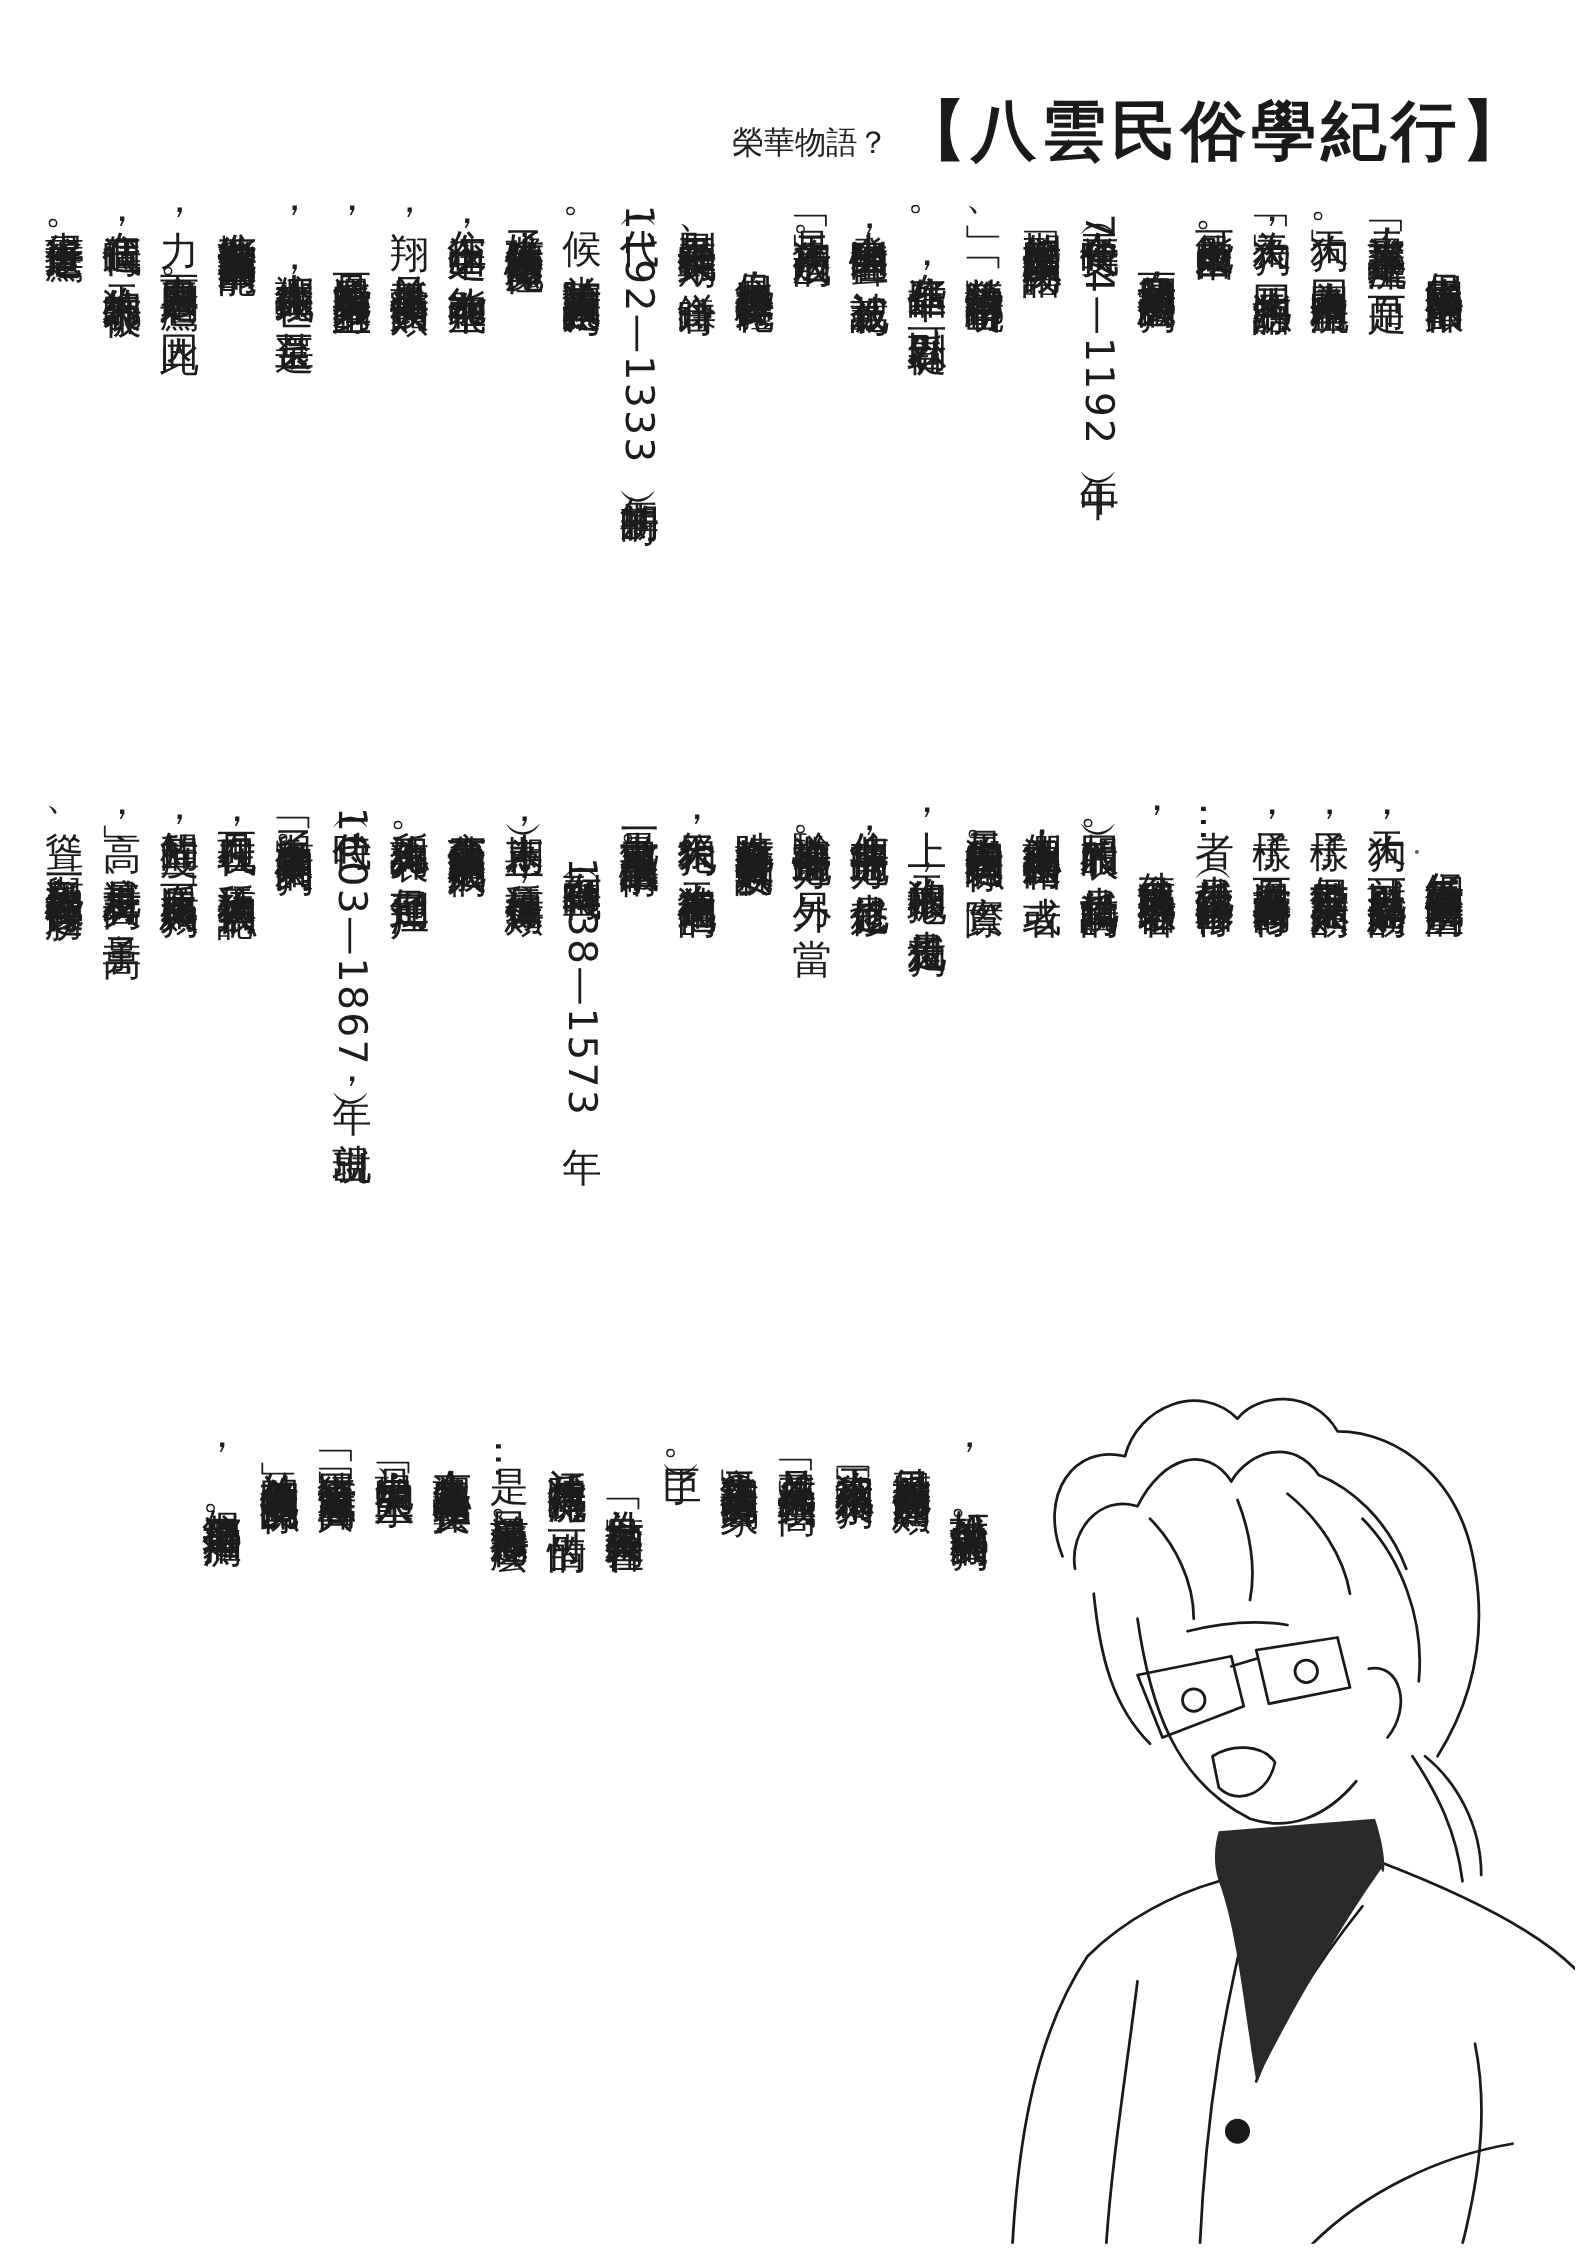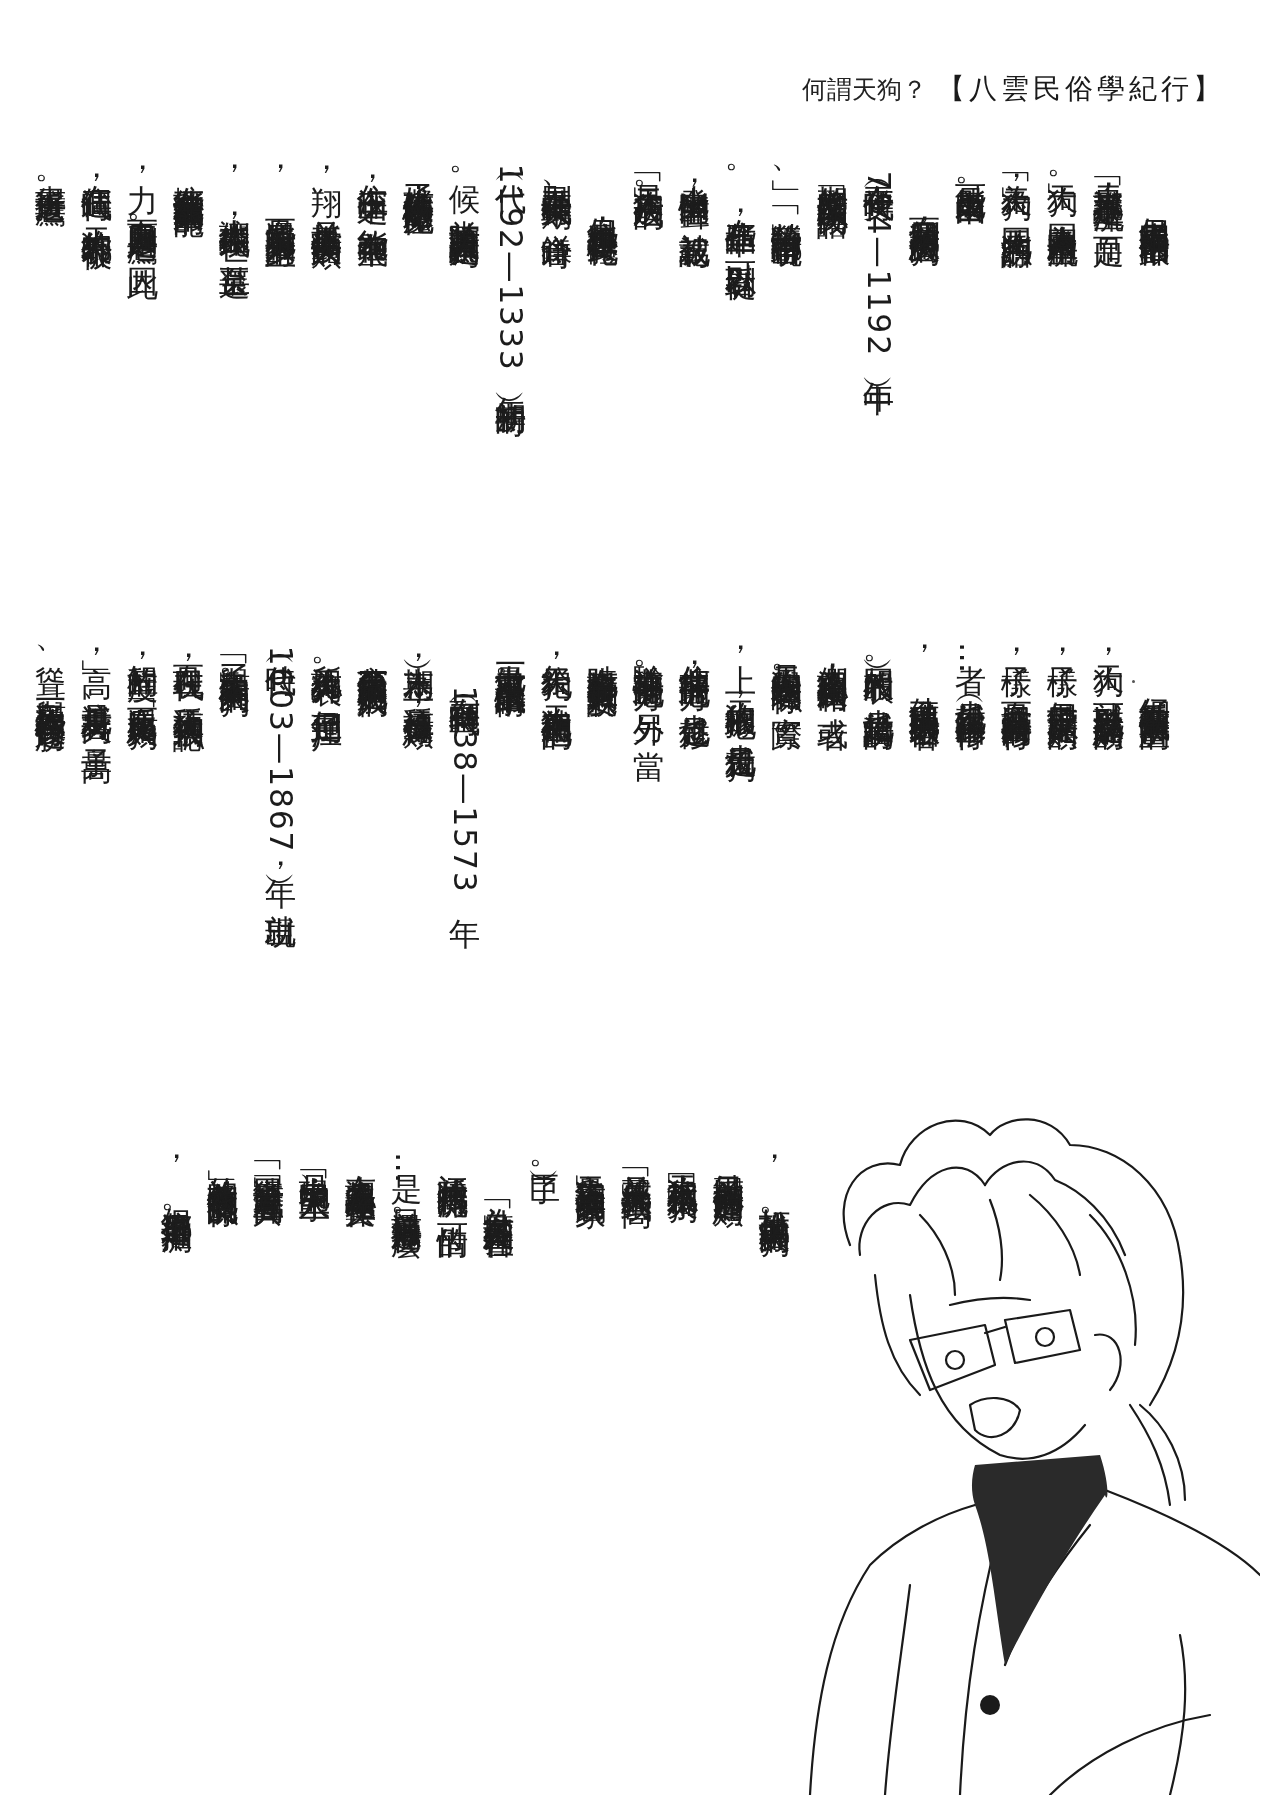--- a/index.html
+++ b/index.html
@@ -1,39 +1,39 @@
 <!DOCTYPE html>
 <html><head>
 <meta charset="utf-8">
 <style>
   html, body { margin: 0; padding: 0; background: #ffffff; }
   body { width: 1263px; height: 1800px; position: relative; overflow: hidden;
          font-family: "DejaVu Serif", "Liberation Serif", serif; color: #1e1e1e; }
 
   .header { position: absolute; top: 70px; right: 38px; display: flex; align-items: baseline; gap: 10px; }
   .header .sub { font-family: "DejaVu Sans", sans-serif; font-size: 25px; color: #222; }
-  .header .series { font-family: "DejaVu Sans", sans-serif; font-size: 28px; font-weight: normal; letter-spacing: 4px; color: #1a1a1a; }
+  .header .series { font-family: "DejaVu Sans", sans-serif; font-size: 52px; font-weight: bold; letter-spacing: 4px; color: #1a1a1a; }
 
   .block { position: absolute; writing-mode: vertical-rl; font-family: "DejaVu Sans", sans-serif;
            font-size: 31.5px; line-height: 46px; letter-spacing: 1.8px; color: #1c1c1c; }
   .block .col { display: block; white-space: nowrap; }
   .block .col.indent { padding-top: 33px; }
 
   #block-top { top: 160px; right: 85px; height: 400px; width: 1060px; }
   #block-mid { top: 640px; right: 85px; height: 340px; width: 1060px; }
   #block-low { top: 1150px; right: 465px; height: 390px; width: 650px; }
 
   .illustration { position: absolute; left: 790px; top: 1105px; width: 470px; height: 690px; }
   .speck { position: absolute; width: 3px; height: 3px; background: #555; border-radius: 50%; }
 </style>
 </head>
 <body>
 
 <div class="header">
-  <span class="sub">何謂天狗？</span>
+  <span class="sub">榮華物語？</span>
   <span class="series">【八雲民俗學紀行】</span>
 </div>
 
 <div class="block" id="block-top">
     <span class="col indent">但是從中國回來的僧侶卻跟</span>
     <span class="col">天皇說「那並不是流星，而是</span>
     <span class="col">天狗」。因為中國人將流星稱</span>
     <span class="col">為「天狗」，因此天狗的語源</span>
     <span class="col">可能是來自中國。</span>
     <span class="col indent">而我們目前所想像的天狗，</span>

